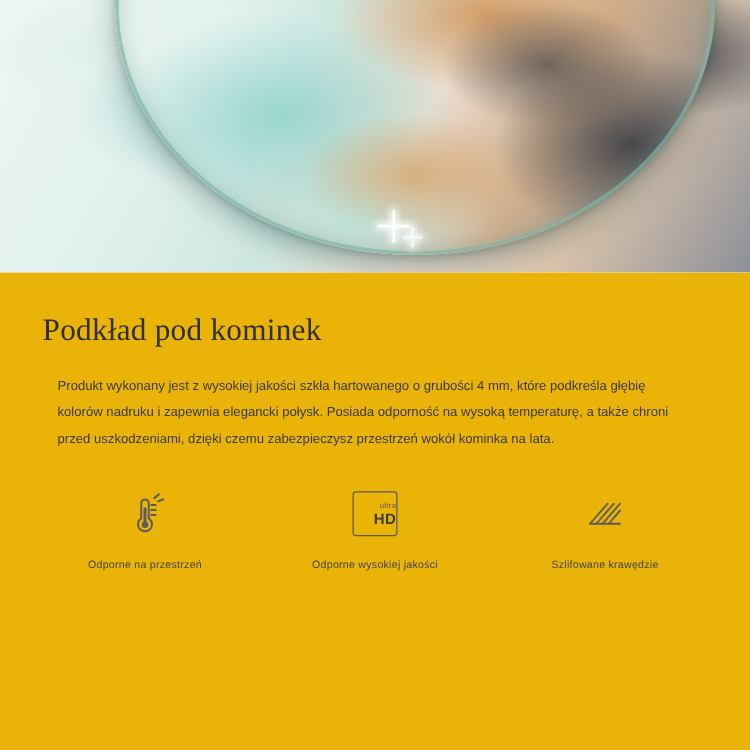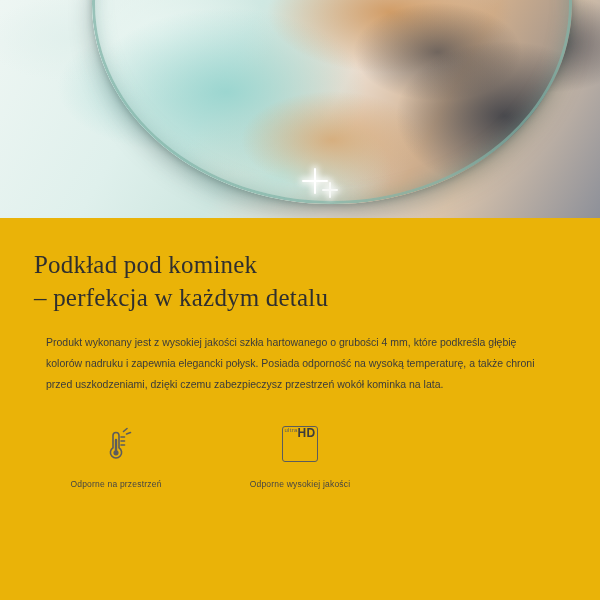--- a/index.html
+++ b/index.html
@@ -143,22 +143,22 @@
     letter-spacing: .2px;
   }
 
   
   .hd-badge {
     width: 34px;
     height: 34px;
     border: 1.6px solid #5c5c5c;
     border-radius: 3px;
     display: flex;
-    flex-direction: row;
-    align-items: flex-start;
+    flex-direction: column;
+    align-items: flex-end;
     justify-content: center;
     line-height: 1;
   }
   .hd-badge .ultra {
     font-size: 6px;
     color: #5c5c5c;
     letter-spacing: .3px;
     margin-bottom: 1px;
   }
   .hd-badge .hd {
@@ -179,21 +179,20 @@
 
       <div class="board-edge"></div>
     </div>
     <div class="sparkle s1"></div>
     <div class="sparkle s2"></div>
   </div>
 
   <div class="content">
     <h1 class="headline">
       <span class="l1">Podkład pod kominek</span>
-      <span class="l2">– perfekcja w każdym detalu</span>
     </h1>
     <p class="paragraph">Produkt wykonany jest z wysokiej jakości szkła hartowanego o grubości 4 mm, które podkreśla głębię kolorów nadruku i zapewnia elegancki połysk. Posiada odporność na wysoką temperaturę, a także chroni przed uszkodzeniami, dzięki czemu zabezpieczysz przestrzeń wokół kominka na lata.</p>
   </div>
 
   <div class="features">
 
     <div class="feature">
       <div class="feature-icon">
         <svg width="40" height="40" viewBox="0 0 40 40" fill="none" stroke="#5c5c5c" stroke-width="1.6" stroke-linecap="round">
           <path d="M20 8.5a3 3 0 0 1 3 3v12.2a5.6 5.6 0 1 1-6 0V11.5a3 3 0 0 1 3-3z"></path>
@@ -214,16 +213,28 @@
         <div class="hd-badge">
           <span class="ultra">ultra</span>
           <span class="hd">HD</span>
         </div>
       </div>
       <div class="feature-label">Odporne wysokiej jakości</div>
     </div>
 
 
 
+    <div class="feature">
+      <div class="feature-icon">
+        <svg width="40" height="40" viewBox="0 0 40 40" fill="none" stroke="#5c5c5c" stroke-width="1.5" stroke-linecap="round">
+          <path d="M8 28 L22 12"></path>
+          <path d="M13 28 L27 12"></path>
+          <path d="M18 28 L32 12"></path>
+          <path d="M23 28 L32 17.5"></path>
+          <path d="M8 28 H32"></path>
+        </svg>
+      </div>
+      <div class="feature-label">Szlifowane krawędzie</div>
+    </div>
 
 
   </div>
 </div>
 
 </body></html>

